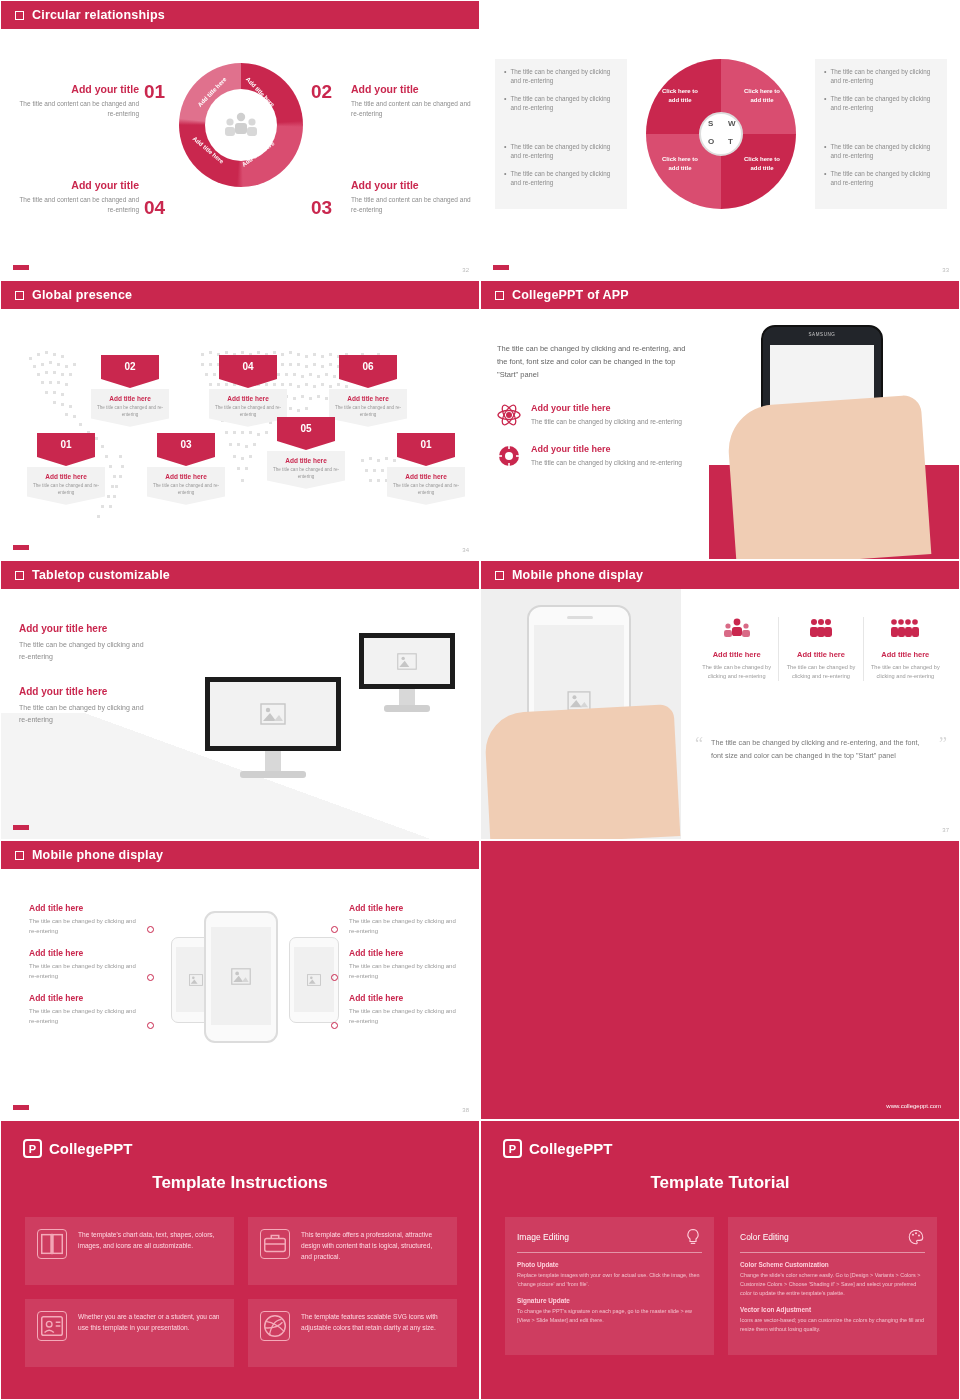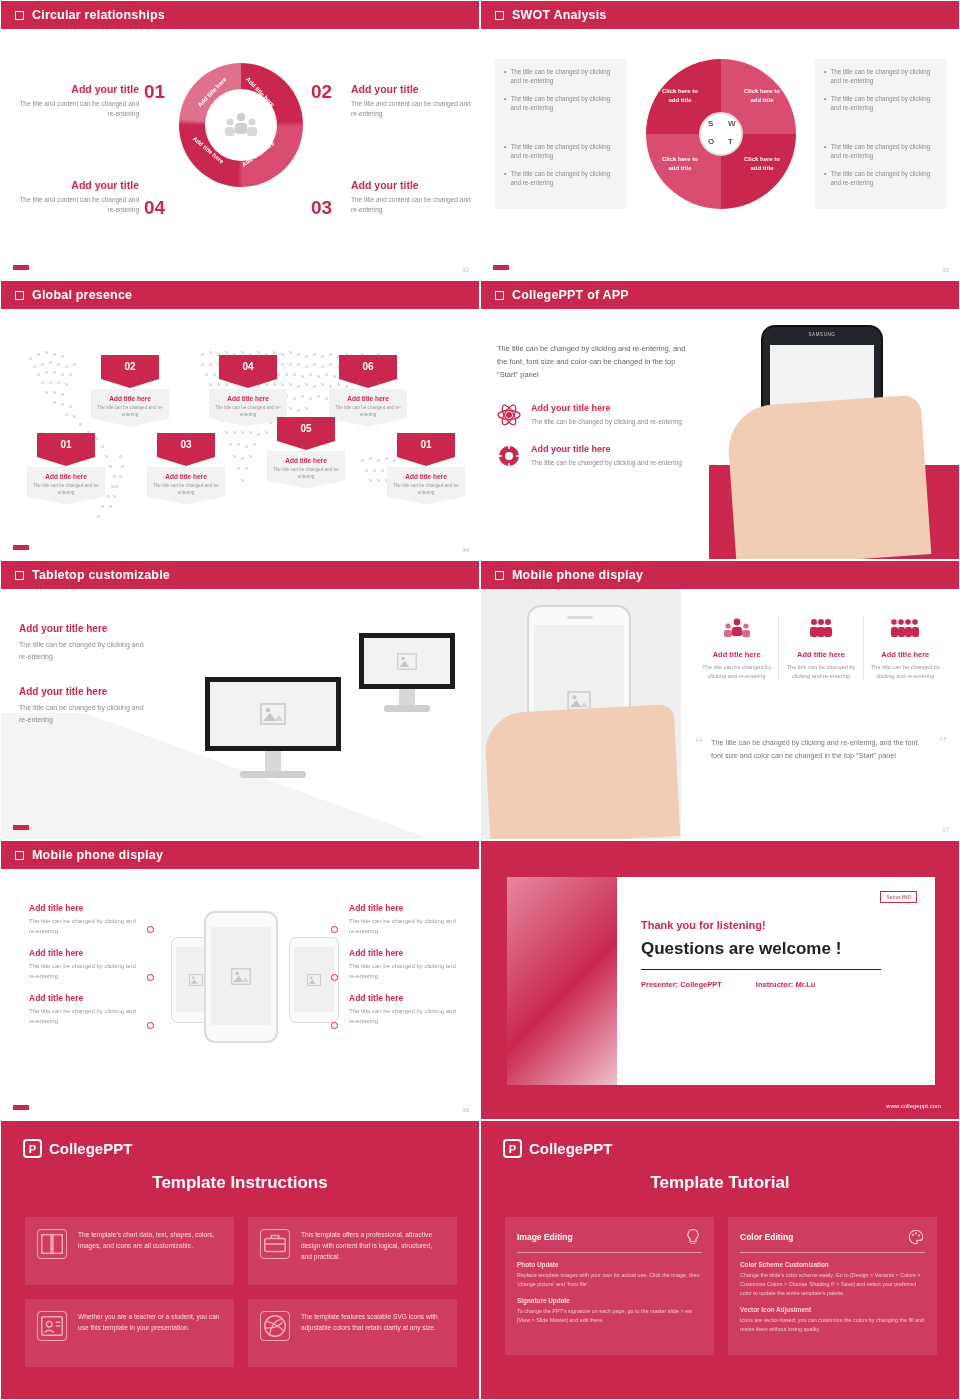--- a/index.html
+++ b/index.html
@@ -198,21 +198,21 @@
   .red h2 { position: absolute; top: 52px; width: 100%; text-align: center; color: #fff; font-size: 17px; font-weight: bold; margin: 0; }
   .red .cards { position: absolute; left: 24px; top: 96px; width: 432px; display: grid; grid-template-columns: 1fr 1fr; gap: 14px; }
   .red .card2 { background: rgba(255,255,255,.10); padding: 12px; display: flex; gap: 11px; min-height: 68px; }
   .red .card2 .p { color: #ffd9e2; font-size: 6.6px; line-height: 1.7; }
   .red .ic { width: 30px; height: 30px; flex: none; border: 1.4px solid #f4aab9; border-radius: 4px; }
 
   
   .tut { position: absolute; left: 24px; top: 96px; width: 432px; display: grid; grid-template-columns: 1fr 1fr; gap: 14px; }
   .tut .box { background: rgba(255,255,255,.10); padding: 11px 12px 13px; }
   .tut .bh { display: flex; justify-content: space-between; align-items: center; border-bottom: 1px solid rgba(255,255,255,.45); padding-bottom: 6px; margin-bottom: 8px; }
-  .tut .bh .t { color: #fff; font-size: 8.5px; font-weight: bold; }
+  .tut .bh .t { color: #fff; font-size: 8.5px; font-weight: normal; }
   .tut .sub { color: #ffd0dc; font-size: 6.4px; font-weight: bold; margin-bottom: 3px; }
   .tut .p { color: #f3c2cd; font-size: 5.4px; line-height: 1.65; margin-bottom: 8px; }
 </style>
 </head>
 <body>
 
 <div class="sheet">
 
   <div class="slide s1">
     <div class="hdr">
@@ -261,24 +261,20 @@
       <div class="ring-lbl" style="left:62px;top:26px;transform:rotate(46deg)">Add title here</div>
       <div class="ring-lbl" style="left:60px;top:88px;transform:rotate(-36deg)">Add title here</div>
       <div class="ring-lbl" style="left:10px;top:84px;transform:rotate(40deg)">Add title here</div>
     </div>
 
     <div class="redtab"></div>
     <div class="pgnum">32</div>
   </div>
 
   <div class="slide s2">
-    <div class="hdr">
-      <div class="sq"></div>
-      <div class="t">SWOT Analysis</div>
-    </div>
 
     <div class="grid">
       <div class="cell">
         <div class="bul">
             <div class="d">•</div>
             <div class="x">The title can be changed by clicking and re-entering</div>
           </div>
         <div class="bul">
             <div class="d">•</div>
             <div class="x">The title can be changed by clicking and re-entering</div>
@@ -867,33 +863,20 @@
     <div class="dot" style="left:146px;top:181px"></div>
     <div class="dot" style="left:330px;top:85px"></div>
     <div class="dot" style="left:330px;top:133px"></div>
     <div class="dot" style="left:330px;top:181px"></div>
 
     <div class="redtab"></div>
     <div class="pgnum">38</div>
   </div>
 
   <div class="slide s8">
-    <div class="card">
-      <div class="img"></div>
-      <div class="body">
-        <div class="logo">Seton Hill</div>
-        <div class="thanks">Thank you for listening!</div>
-        <div class="q">Questions are welcome !</div>
-        <div class="rule"></div>
-        <div class="meta">
-          <div>Presenter: CollegePPT</div>
-          <div>Instructor: Mr.Lu</div>
-        </div>
-      </div>
-    </div>
     <div class="url">www.collegeppt.com</div>
   </div>
 
   <div class="slide red">
     <div class="brandrow">
       <div class="mark">P</div>
       <div class="bn">CollegePPT</div>
     </div>
     <h2>Template Instructions</h2>
     <div class="cards">

